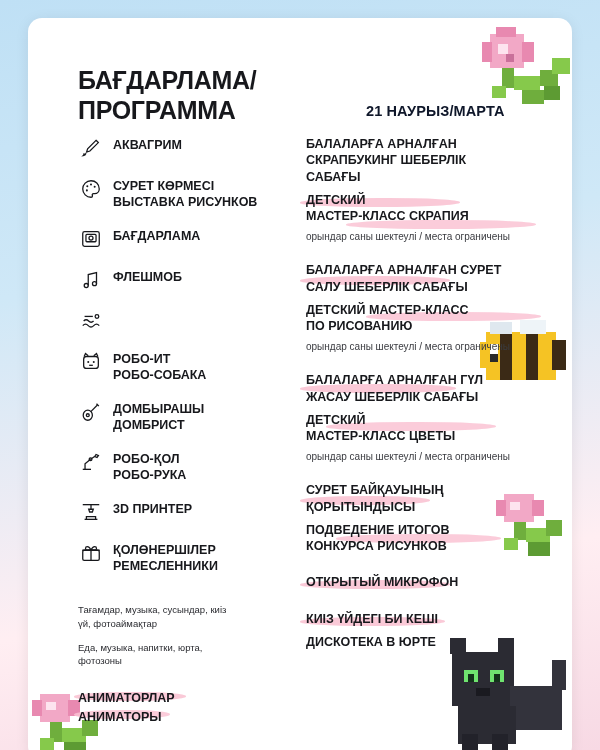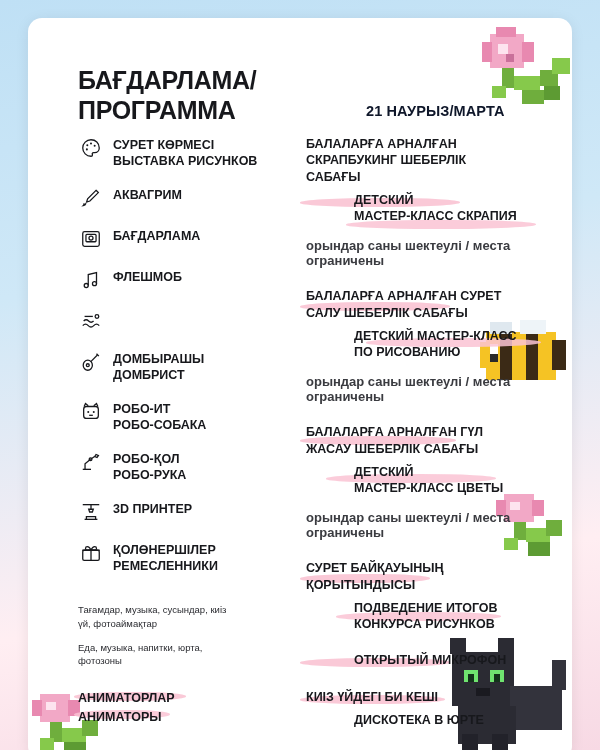--- a/index.html
+++ b/index.html
@@ -122,28 +122,27 @@
   .rblock { margin-bottom: 20px; position: relative; }
   .rtitle {
     font-size: 12.5px;
     font-weight: bold;
     color: #17181c;
     line-height: 1.3;
     white-space: pre-line;
     position: relative;
     z-index: 2;
   }
-  .rtitle.second { margin-top: 7px; margin-left: 48px; }
+  .rtitle.second { margin-top: 7px; }
   .rnote {
-    font-size: 13px;
+    font-size: 10px;
     color: #3a3b40;
-    margin-top: 14px;
+    margin-top: 7px;
     position: relative;
     z-index: 2;
-    font-weight: bold;
   }
 
   
   .stroke {
     position: absolute;
     background: #f9bfd0;
     border-radius: 50% 45% 50% 45%;
     opacity: 0.85;
     z-index: 1;
   }
@@ -245,44 +244,44 @@
     <div class="title">БАҒДАРЛАМА/
 ПРОГРАММА</div>
   </div>
   <div class="date">21 НАУРЫЗ/МАРТА</div>
 
   <div class="col-left">
 
     <div class="item">
       <span class="item-icon">
         <svg width="22" height="22" viewBox="0 0 24 24" fill="none" stroke="#17181c" stroke-width="1.4">
+          <path d="M17.5 3.6 20 6.1 10.8 15.3l-3.6 1.1 1.1-3.6z"></path>
+          <path d="M6.6 17.8c-.6 1.6-1.6 2.4-3.1 2.6.9-.8 1-1.7.7-2.6"></path>
+        </svg>
+      </span>
+      <span class="item-label">АКВАГРИМ</span>
+    </div>
+
+    <div class="item">
+      <span class="item-icon">
+        <svg width="22" height="22" viewBox="0 0 24 24" fill="none" stroke="#17181c" stroke-width="1.4">
           <path d="M12 3a9 9 0 1 0 0 18c1 0 1.6-.7 1.6-1.5 0-.5-.3-.9-.3-1.3 0-.8.6-1.2 1.4-1.2H16c2.8 0 5-2.2 5-5C21 6.6 17 3 12 3z"></path>
           <circle cx="8" cy="9" r="1.1" fill="#17181c" stroke="none"></circle>
           <circle cx="12" cy="7" r="1.1" fill="#17181c" stroke="none"></circle>
           <circle cx="16" cy="9.5" r="1.1" fill="#17181c" stroke="none"></circle>
           <circle cx="7.5" cy="13.5" r="1.1" fill="#17181c" stroke="none"></circle>
         </svg>
       </span>
       <span class="item-label">СУРЕТ КӨРМЕСІ
 ВЫСТАВКА РИСУНКОВ</span>
     </div>
 
     <div class="item">
       <span class="item-icon">
         <svg width="22" height="22" viewBox="0 0 24 24" fill="none" stroke="#17181c" stroke-width="1.4">
-          <path d="M17.5 3.6 20 6.1 10.8 15.3l-3.6 1.1 1.1-3.6z"></path>
-          <path d="M6.6 17.8c-.6 1.6-1.6 2.4-3.1 2.6.9-.8 1-1.7.7-2.6"></path>
-        </svg>
-      </span>
-      <span class="item-label">АКВАГРИМ</span>
-    </div>
-
-    <div class="item">
-      <span class="item-icon">
-        <svg width="22" height="22" viewBox="0 0 24 24" fill="none" stroke="#17181c" stroke-width="1.4">
           <rect x="3" y="4" width="18" height="16" rx="2"></rect>
           <rect x="6.5" y="7" width="11" height="8" rx="1"></rect>
           <circle cx="12" cy="11" r="2.2"></circle>
         </svg>
       </span>
       <span class="item-label">БАҒДАРЛАМА</span>
     </div>
 
     <div class="item">
       <span class="item-icon">
@@ -297,48 +296,48 @@
 
     <div class="item">
       <span class="item-icon">
         <svg width="22" height="22" viewBox="0 0 24 24" fill="none" stroke="#17181c" stroke-width="1.4">
           <path d="M3 17c2-2 4-2 6 0s4 2 6 0 4-2 6 0"></path>
           <path d="M4 12c1.8-1.8 3.6-1.8 5.4 0s3.6 1.8 5.4 0"></path>
           <circle cx="18.5" cy="7" r="2"></circle>
           <path d="M5 7h9"></path>
         </svg>
       </span>
-    </div>
-
-    <div class="item">
-      <span class="item-icon">
-        <svg width="22" height="22" viewBox="0 0 24 24" fill="none" stroke="#17181c" stroke-width="1.4">
-          <ellipse cx="8.5" cy="15.5" rx="5" ry="5.5"></ellipse>
-          <circle cx="8.5" cy="15.5" r="1.6"></circle>
-          <path d="M11.8 11.6 19 4.4"></path>
-          <path d="M18 3l2.6 2.6"></path>
-        </svg>
-      </span>
-      <span class="item-label">ДОМБЫРАШЫ
-ДОМБРИСТ</span>
     </div>
 
     <div class="item">
       <span class="item-icon">
         <svg width="22" height="22" viewBox="0 0 24 24" fill="none" stroke="#17181c" stroke-width="1.4">
           <rect x="4" y="6" width="16" height="13" rx="3"></rect>
           <path d="M4.5 6 6 2.8 9 5.2"></path>
           <path d="M19.5 6 18 2.8 15 5.2"></path>
           <circle cx="9" cy="12" r="1.1" fill="#17181c" stroke="none"></circle>
           <circle cx="15" cy="12" r="1.1" fill="#17181c" stroke="none"></circle>
           <path d="M10 15.6h4"></path>
         </svg>
       </span>
       <span class="item-label">РОБО-ИТ
 РОБО-СОБАКА</span>
+    </div>
+
+    <div class="item">
+      <span class="item-icon">
+        <svg width="22" height="22" viewBox="0 0 24 24" fill="none" stroke="#17181c" stroke-width="1.4">
+          <ellipse cx="8.5" cy="15.5" rx="5" ry="5.5"></ellipse>
+          <circle cx="8.5" cy="15.5" r="1.6"></circle>
+          <path d="M11.8 11.6 19 4.4"></path>
+          <path d="M18 3l2.6 2.6"></path>
+        </svg>
+      </span>
+      <span class="item-label">ДОМБЫРАШЫ
+ДОМБРИСТ</span>
     </div>
 
     <div class="item">
       <span class="item-icon">
         <svg width="22" height="22" viewBox="0 0 24 24" fill="none" stroke="#17181c" stroke-width="1.4">
           <path d="M3 20h9"></path>
           <path d="M5.5 20V14l6-5"></path>
           <path d="M11.5 9l4.5-3"></path>
           <path d="M16 6l1.5-2.2 2.6 1.2L18.6 7z"></path>
           <circle cx="11.5" cy="9" r="1.5"></circle>

